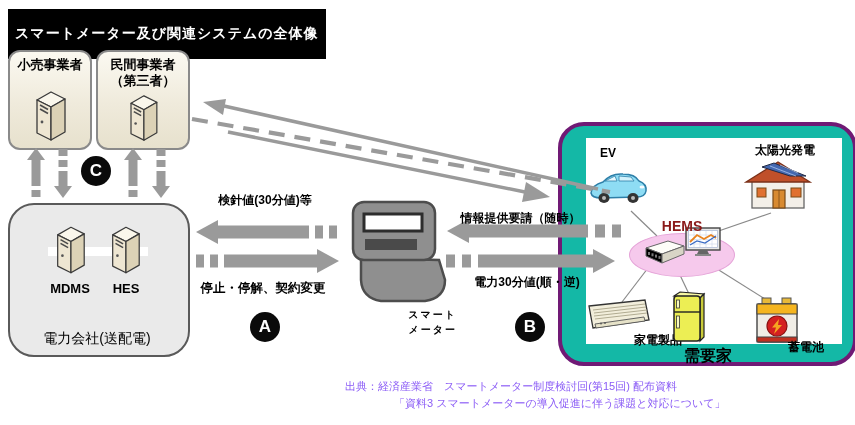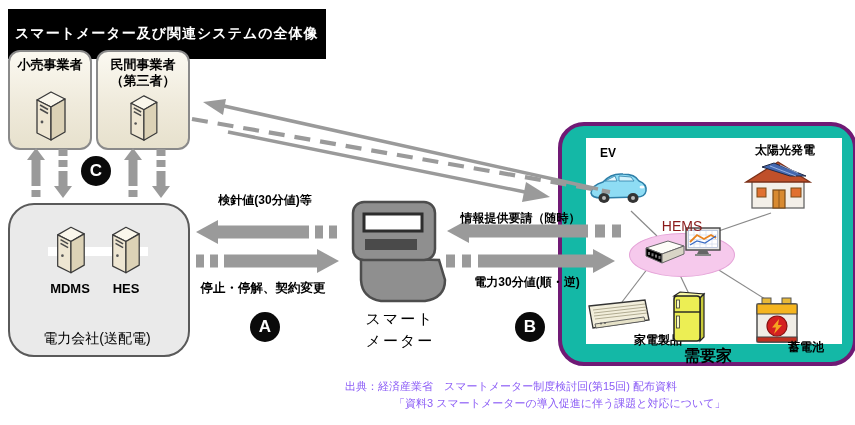--- a/index.html
+++ b/index.html
@@ -13,30 +13,30 @@
             display:flex;flex-direction:column;align-items:center;}
   .node-box .lbl{font-size:13px;font-weight:bold;line-height:1.25;text-align:left;margin-top:5px;}
   .node-box .srv{margin-top:auto;margin-bottom:6px;}
   .utility-box{left:8px;top:203px;width:178px;height:150px;border:2px solid #5a5a5a;
                border-radius:26px;background:#eaeaea;}
   .srv-label{font-size:13px;font-weight:600;text-align:center;}
   .utility-name{left:8px;top:330px;width:178px;text-align:center;font-size:14px;font-weight:normal;}
   .badge{width:30px;height:30px;border-radius:50%;background:#0a0a0a;color:#fff;
          display:flex;align-items:center;justify-content:center;font-size:17px;font-weight:bold;}
   .arrow-label{font-weight:bold;font-size:12px;text-align:center;white-space:nowrap;}
-  .meter-label{left:343px;top:308px;width:114px;text-align:center;
-               font-size:15px;font-weight:normal;line-height:1.45;letter-spacing:2px;}
+  .meter-label{left:343px;top:308px;width:114px;text-align:right;
+               font-size:10px;font-weight:bold;line-height:1.45;letter-spacing:2px;}
   .consumer-box{left:558px;top:122px;width:291px;height:236px;border:4px solid #701a75;
                 border-radius:26px;background:#14b8a6;}
   .consumer-panel{left:24px;top:12px;width:256px;height:206px;background:#ffffff;}
   .consumer-name{left:100px;top:220px;width:92px;text-align:center;font-size:16px;font-weight:bold;}
   .mini-label{font-weight:bold;font-size:12px;white-space:nowrap;}
   .hems-ellipse{left:67px;top:107px;width:104px;height:42px;border-radius:50%;
                 background:#f6c9ec;border:1px solid #e5a4d8;}
-  .hems-label{left:88px;top:92px;width:64px;text-align:center;font-size:14px;font-weight:normal;color:#8b1a1a;}
+  .hems-label{left:88px;top:92px;width:64px;text-align:center;font-size:14px;font-weight:bold;color:#8b1a1a;}
   .source{left:345px;top:378px;font-size:11px;line-height:1.55;color:#8b5cf6;white-space:nowrap;}
   .source .l2{padding-left:49px;}
   svg{display:block;}
   .layer{pointer-events:none;}
 </style>
 </head>
 <body>
 
 <div class="canvas">
 

